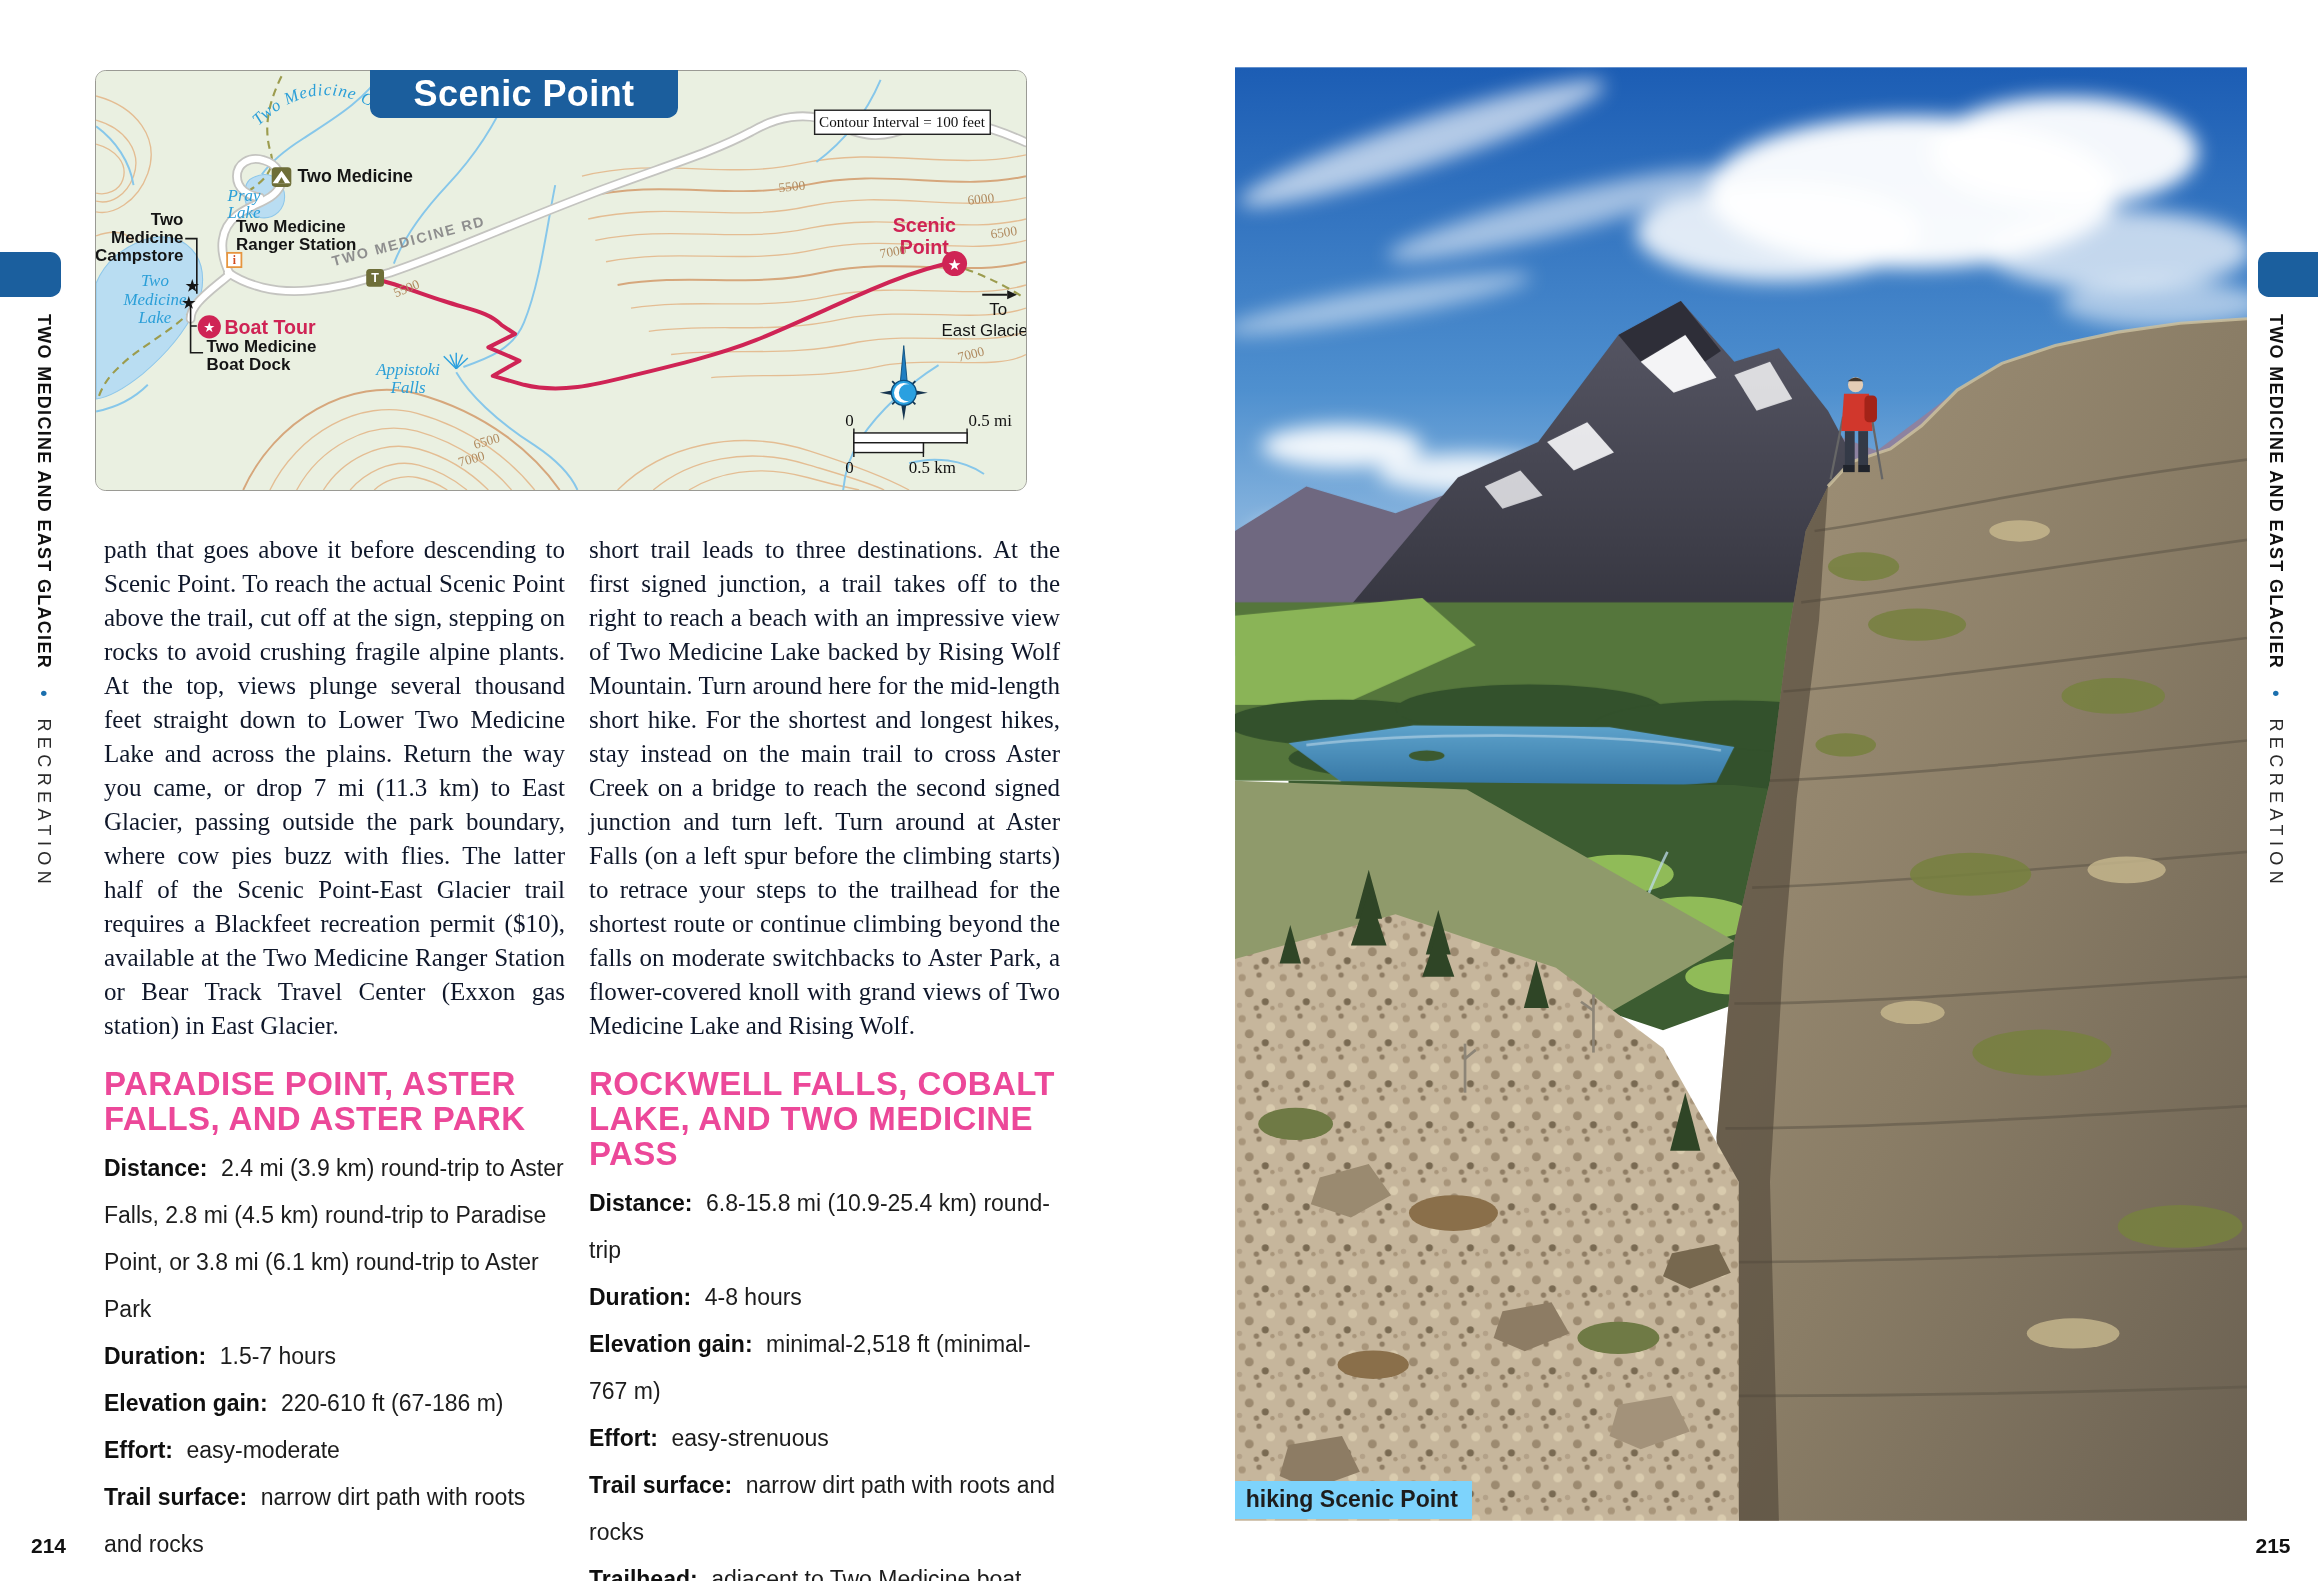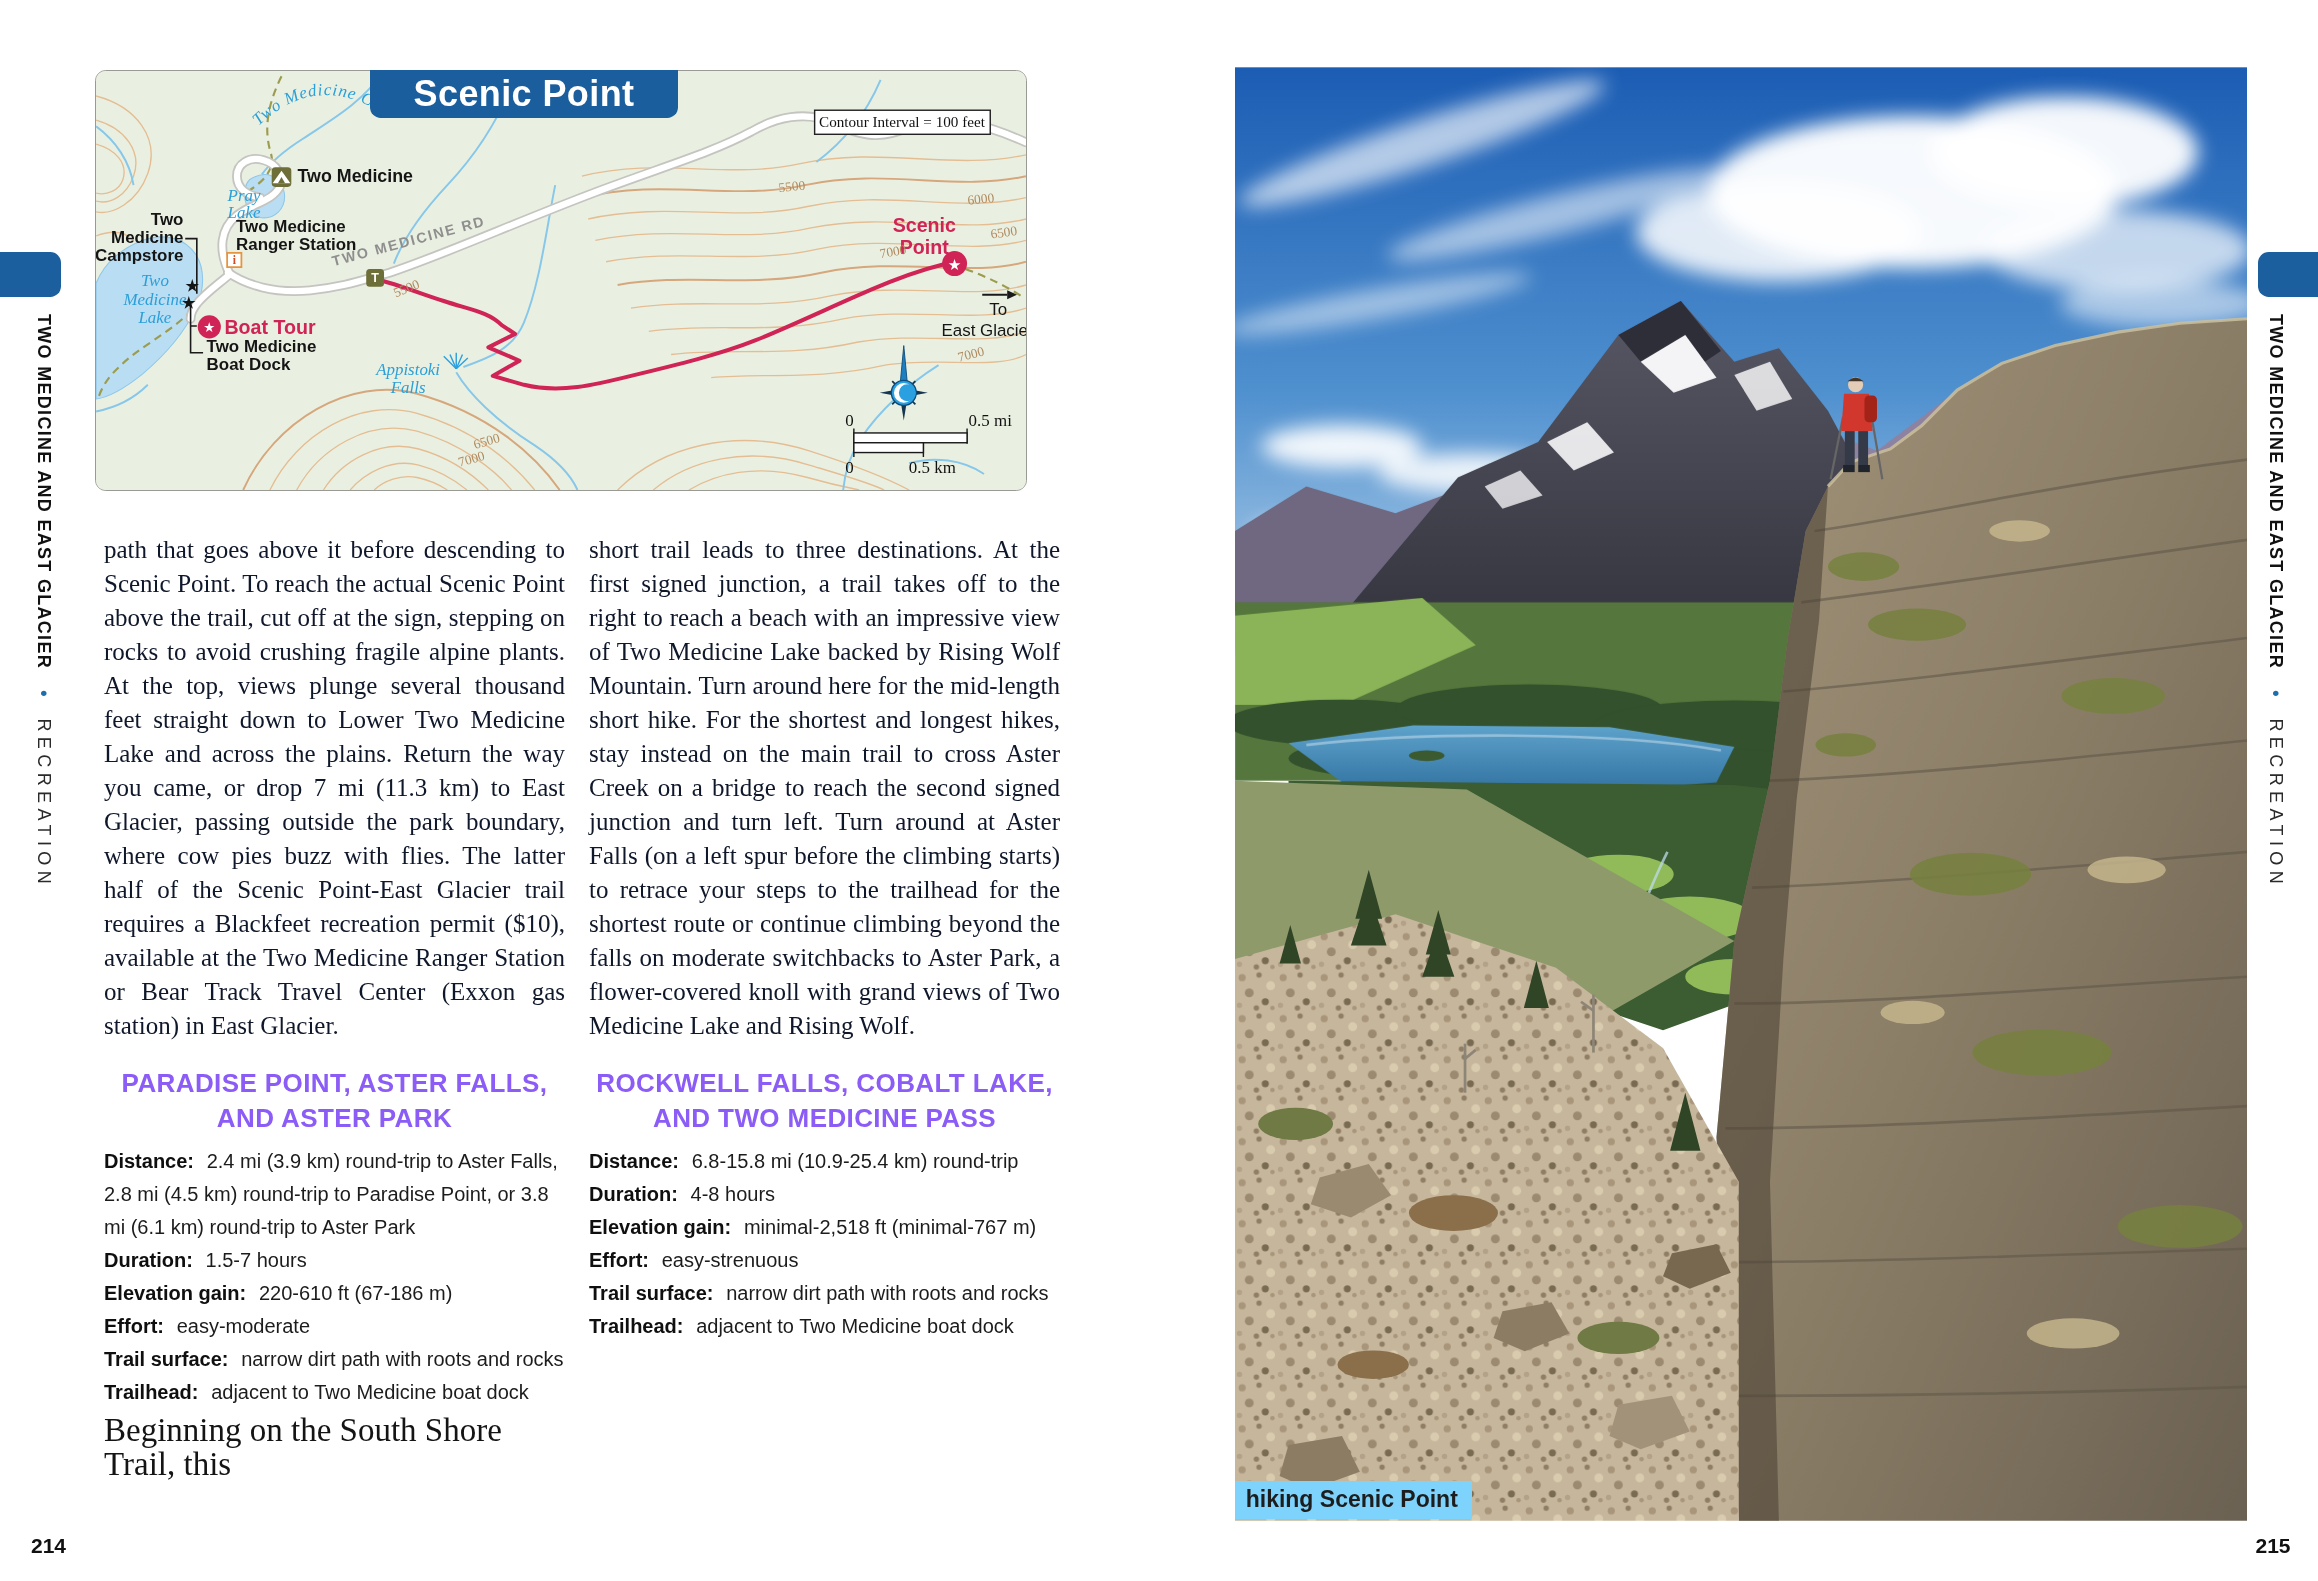--- a/index.html
+++ b/index.html
@@ -24,23 +24,23 @@
   #map-title{position:absolute;left:370px;top:70px;width:308px;height:48px;background:#1b5e9d;
              border-radius:0 0 10.7px 10.7px;display:flex;align-items:center;justify-content:center;
              color:#fff;font-size:36px;font-weight:700;letter-spacing:0.4px;z-index:5;}
 
   
   .col{position:absolute;top:533px;}
   #col1{left:104px;width:461px;}
   #col2{left:589px;width:471px;}
   .body-serif{font-family:"Liberation Serif",serif;font-size:25px;line-height:34px;
               text-align:justify;color:#0f172a;hyphens:auto;margin:0;}
-  .trail-heading{font-size:26px;line-height:35px;font-weight:700;letter-spacing:0.4px;
-                 color:#8b5cf6;margin:23px 0 9px 0;text-align:center;}
-  .stat{font-size:20px;line-height:33px;color:#1c1c1c;}
+  .trail-heading{font-size:33px;line-height:35px;font-weight:700;letter-spacing:0.4px;
+                 color:#ec4899;margin:23px 0 9px 0;}
+  .stat{font-size:23px;line-height:47px;color:#1c1c1c;}
   .stat .stat-label{font-weight:700;color:#0f0f0f;margin-right:7.1px;}
   .closing-serif{font-family:"Liberation Serif",serif;font-size:33px;line-height:34px;
                  margin:3.6px 0 0 0;color:#141414;}
 
   
   #photo-wrap{position:absolute;left:1235px;top:67px;width:1012px;height:1454px;overflow:hidden;}
   #photo-caption{position:absolute;left:1235px;top:1481px;background:#7dd3fc;padding:4.5px 14.3px 6.2px 10.7px;
                  font-size:23px;font-weight:700;color:#1d1d1d;z-index:6;}
 
   

